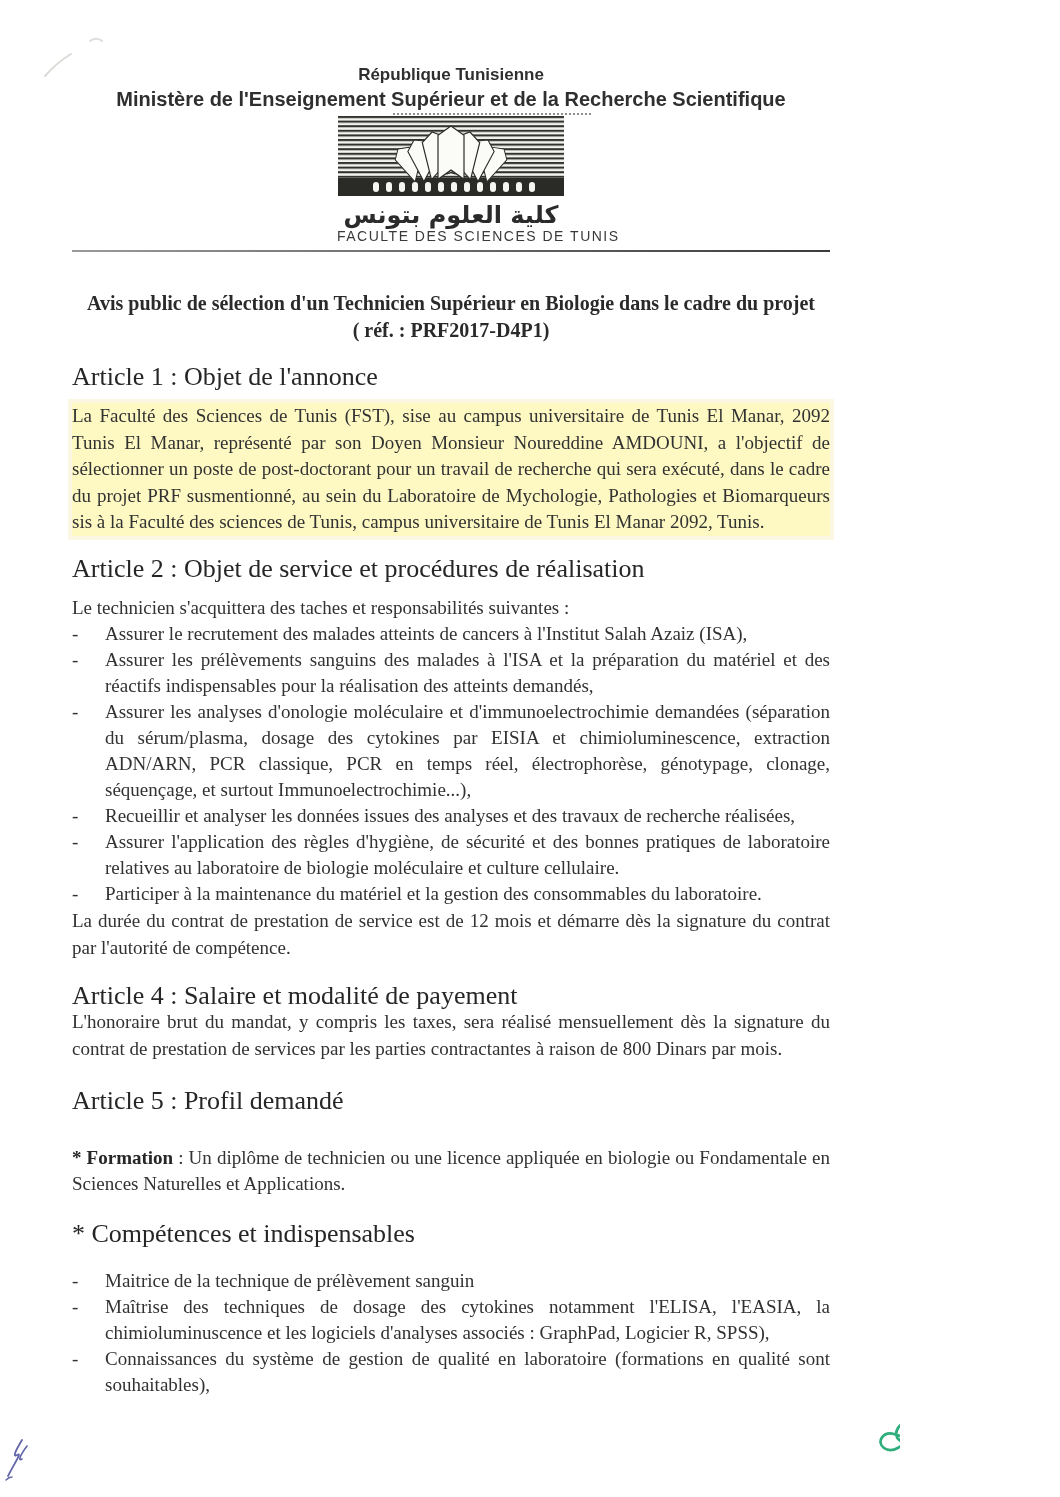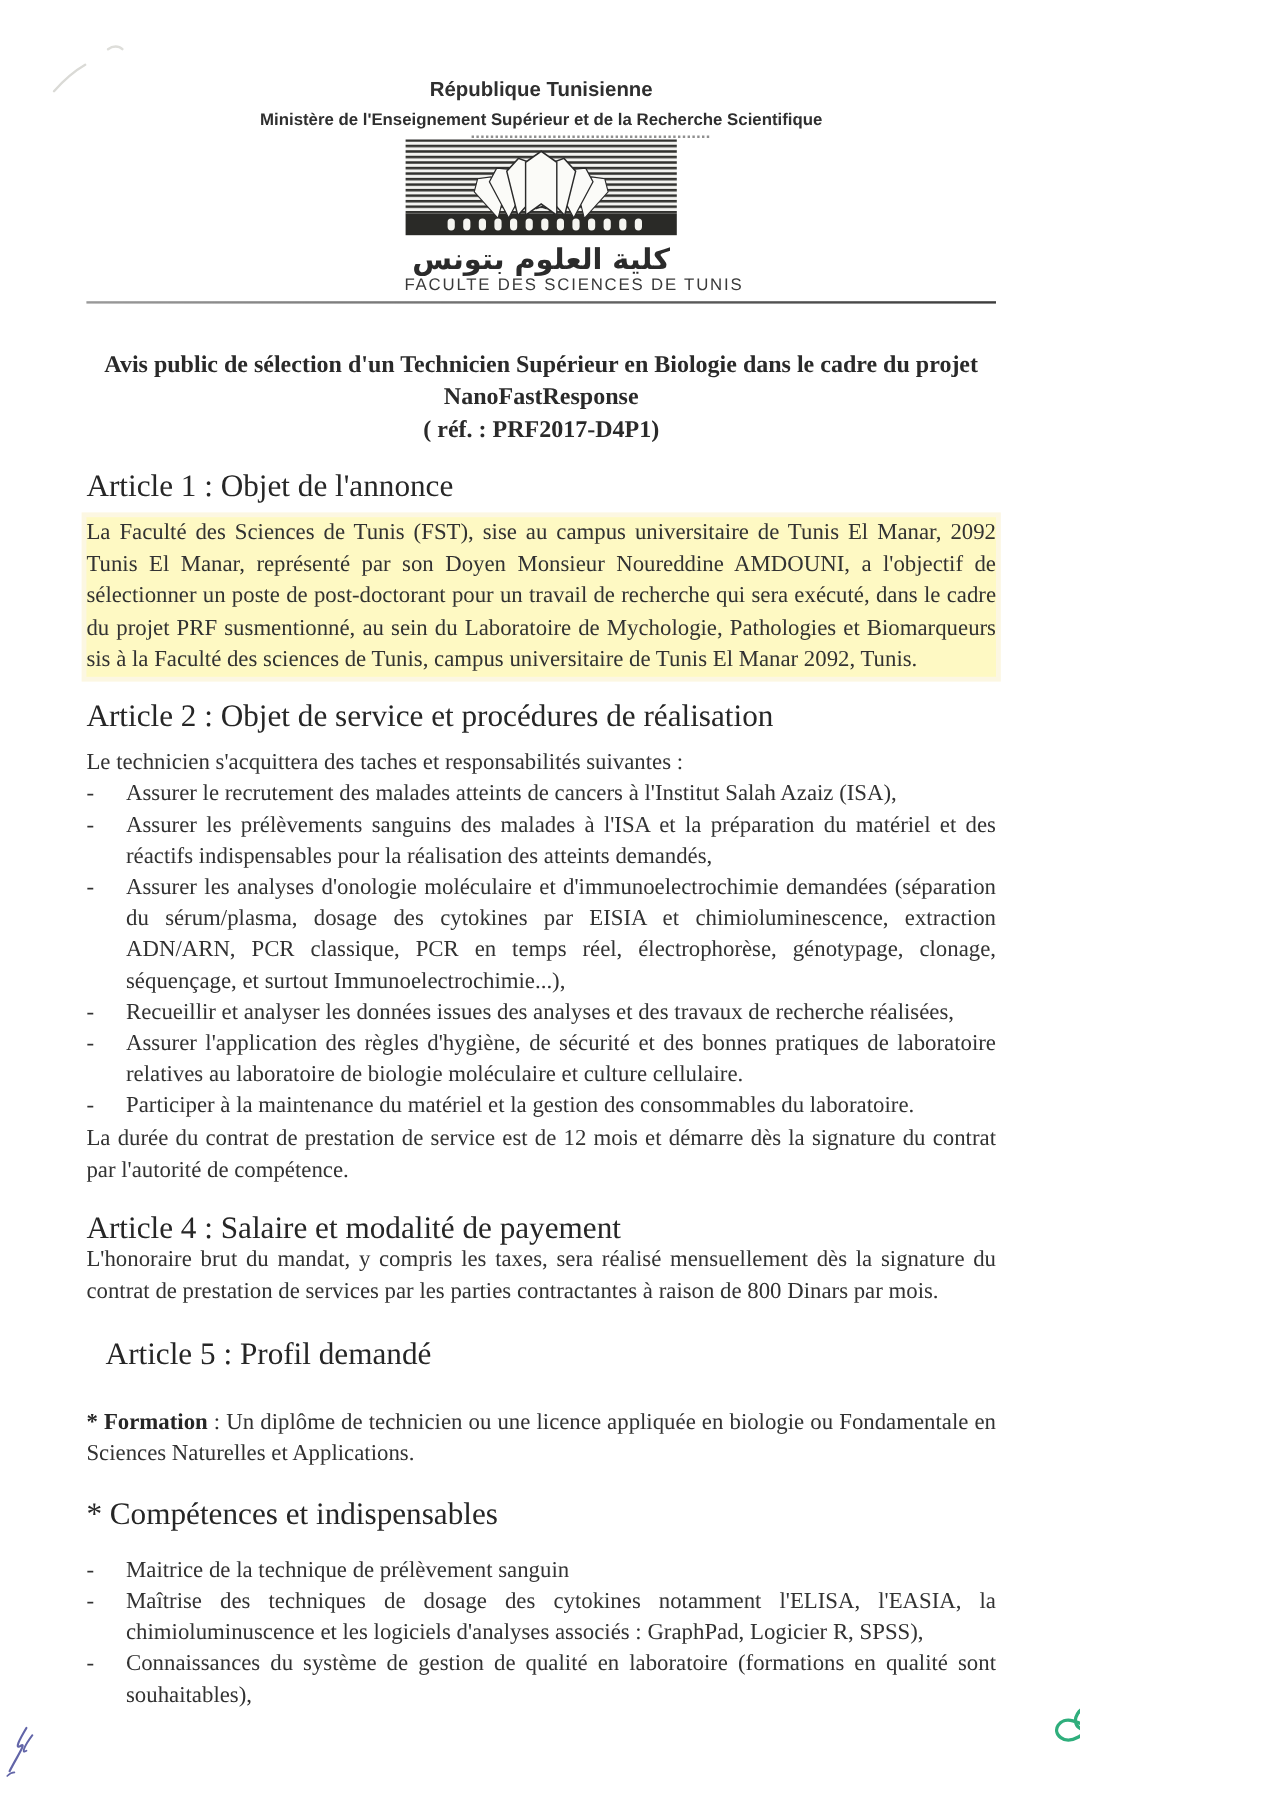--- a/index.html
+++ b/index.html
@@ -9,36 +9,36 @@
     background:#ffffff;
     font-family:"Liberation Serif", serif;
     color:#323232;
     overflow:hidden;
     box-sizing:border-box;
     padding:64px 70px 0 72px;
   }
   
   .gov-header{text-align:center;font-family:"Liberation Sans", sans-serif;font-weight:700;color:#2f2f2f;}
   .gov-line1{font-size:17px;line-height:22px;}
-  .gov-line2{font-size:14px;line-height:22px;margin-top:2px;}
+  .gov-line2{font-size:20px;line-height:22px;margin-top:2px;}
   .dotted-underline{position:absolute;left:393px;top:113px;width:198px;border-bottom:2px dotted #8f8f8f;}
   
   .logo-block{width:228px;margin:6px auto 0 auto;text-align:center;}
   .logo-arabic{font-family:"DejaVu Sans", sans-serif;font-weight:700;font-size:24px;line-height:26px;color:#2b2b2b;letter-spacing:1px;}
   .logo-caption{font-family:"Liberation Sans", sans-serif;font-size:14px;line-height:17px;color:#3a3a3a;letter-spacing:1.5px;white-space:nowrap;}
   .rule{margin-top:5px;height:2px;border:0;background:linear-gradient(90deg,#9a9a9a 0%,#6d6d6d 45%,#3c3c3c 100%);}
   
   .doc-title{margin-top:38px;text-align:center;font-weight:700;font-size:20px;line-height:27px;color:#2a2a2a;}
   
   .article-heading{margin:0;font-size:26px;line-height:25px;font-weight:400;color:#262626;}
   .mt-a1{margin-top:20px;}
   .mt-a2{margin-top:20px;}
   .mt-a3{margin-top:16px;}
   .mt-a4{margin-top:22px;}
-  .mt-a5{margin-top:26px;margin-left:16px;}
+  .mt-a5{margin-top:26px;}
   .body-text{margin:0;font-size:19px;line-height:26.5px;text-align:justify;}
   .highlight{background:#fef9c3;box-shadow:0 0 0 4px #fcf7e2;margin-top:14px;}
   .after-h{margin-top:1px;}
   .intro{margin-top:14px;}
   .bullet-list{list-style:none;margin:0;padding:0;}
   .bullet{display:flex;font-size:19px;line-height:26px;}
   .dash{flex:0 0 33px;}
   .bullet-text{flex:1;text-align:justify;}
   .formation{margin-top:32px;font-size:19px;line-height:26px;text-align:justify;}
   .formation b{color:#262626;}
@@ -103,21 +103,20 @@
       </g>
     </svg>
     <div class="logo-arabic">كلية العلوم بتونس</div>
     <div class="logo-caption">FACULTE DES SCIENCES DE TUNIS</div>
   </div>
 
   <hr class="rule">
 
   <div class="doc-title">
     <div>Avis public de sélection d'un Technicien Supérieur en Biologie dans le cadre du projet</div>
-    <div>NanoFastResponse</div>
     <div>( réf. : PRF2017-D4P1)</div>
   </div>
 
   <h3 class="article-heading mt-a1">Article 1 : Objet de l'annonce</h3>
   <p class="body-text highlight">La Faculté des Sciences de Tunis (FST), sise au campus universitaire de Tunis El Manar, 2092 Tunis El Manar, représenté par son Doyen Monsieur Noureddine AMDOUNI, a l'objectif de sélectionner un poste de post-doctorant pour un travail de recherche qui sera exécuté, dans le cadre du projet PRF susmentionné, au sein du Laboratoire de Mychologie, Pathologies et Biomarqueurs sis à la Faculté des sciences de Tunis, campus universitaire de Tunis El Manar 2092, Tunis.</p>
 
   <h3 class="article-heading mt-a2">Article 2 : Objet de service et procédures de réalisation</h3>
   <p class="body-text intro">Le technicien s'acquittera des taches et responsabilités suivantes :</p>
   <ul class="bullet-list">
     <li class="bullet">

